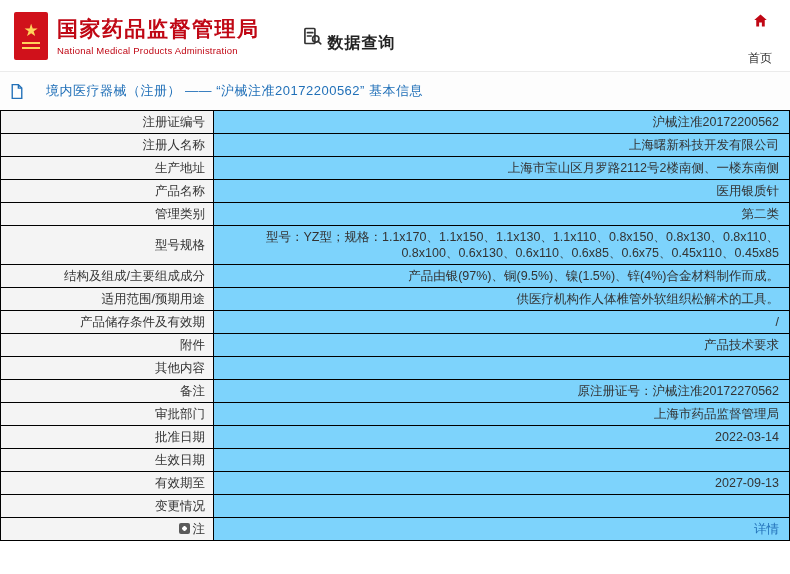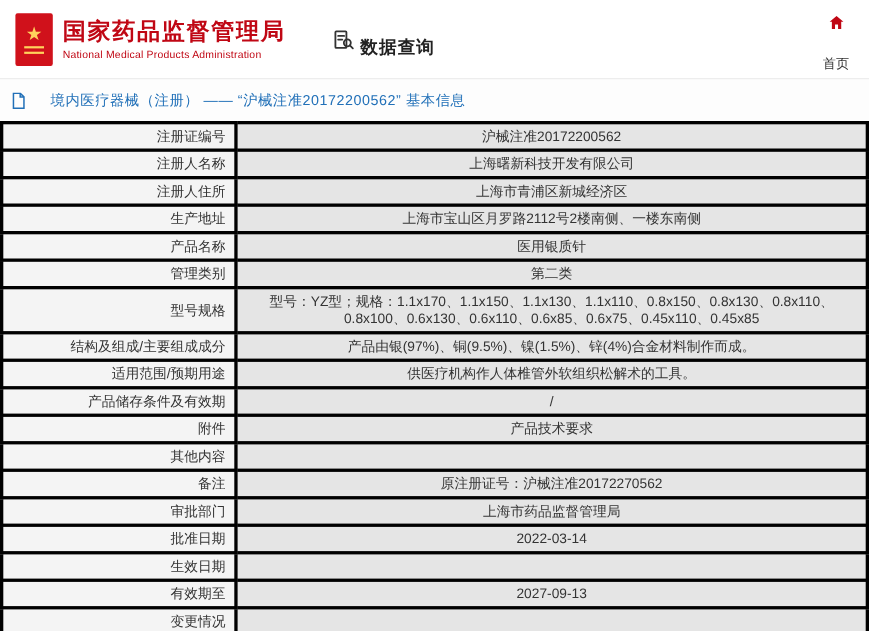--- a/index.html
+++ b/index.html
@@ -84,35 +84,35 @@
     letter-spacing: 0.5px;
   }
 
   
   table.info {
     width: 100%;
     border-collapse: collapse;
     table-layout: fixed;
   }
   table.info th, table.info td {
-    border: 3px solid #000000;
+    border: 1px solid #000000;
     font-size: 12.5px;
     line-height: 16px;
     padding: 3px 10px;
     vertical-align: middle;
   }
   table.info th {
     width: 213px;
     background: #f4f4f4;
     text-align: right;
     font-weight: normal;
     color: #333;
     padding-right: 8px;
   }
-  table.info td { background: #e5e5e5; text-align: center; color: #333; }
+  table.info td { background: #7dd3fc; text-align: right; color: #333; }
   table.info tr { height: 23px; }
   td a.detail-link { color: #2170b8; text-decoration: none; margin-top: 41px; }
   .note-icon {
     display: inline-block;
     width: 11px; height: 11px;
     margin-right: 3px;
     vertical-align: -1px;
     border-radius: 2px;
     background: radial-gradient(circle at 50% 50%, #ffffff 0 2px, #5a5a5a 2.5px);
   }
@@ -171,24 +171,20 @@
   <tbody id="info-tbody">
       <tr>
         <th>注册证编号</th>
         <td>沪械注准20172200562</td>
       </tr>
       <tr>
         <th>注册人名称</th>
         <td>上海曙新科技开发有限公司</td>
       </tr>
       <tr>
-        <th>注册人住所</th>
-        <td>上海市青浦区新城经济区</td>
-      </tr>
-      <tr>
         <th>生产地址</th>
         <td>上海市宝山区月罗路2112号2楼南侧、一楼东南侧</td>
       </tr>
       <tr>
         <th>产品名称</th>
         <td>医用银质针</td>
       </tr>
       <tr>
         <th>管理类别</th>
         <td>第二类</td>

